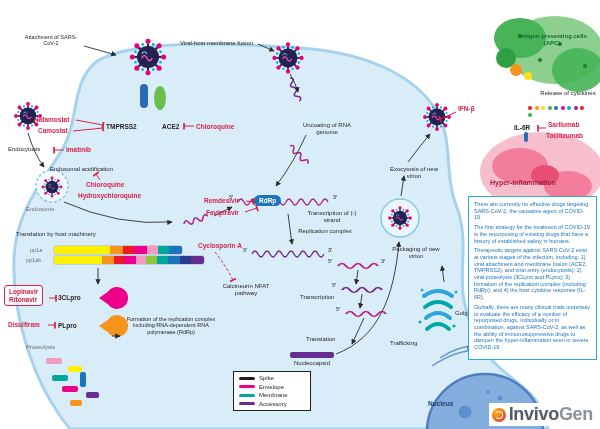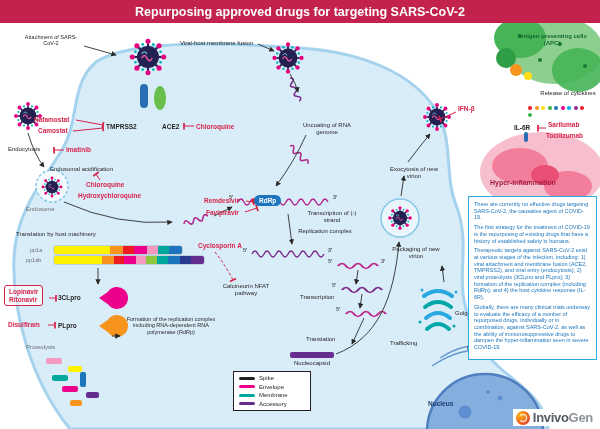--- a/index.html
+++ b/index.html
@@ -44,29 +44,28 @@
   .piece:nth-child(4){left:36px;top:16px;width:6px;height:15px}
   .piece:nth-child(5){left:18px;top:30px;width:16px;height:6px}
   .piece:nth-child(6){left:42px;top:36px;width:13px;height:6px}
   .piece:nth-child(7){left:26px;top:44px;width:12px;height:6px}
   .brand{position:absolute;right:4px;bottom:3px;display:flex;align-items:center;gap:3px;z-index:6;
          background:#fff;padding:1px 3px}
   .brand-dot{width:14px;height:14px;border-radius:50%;position:relative;
              background:radial-gradient(circle at 30% 30%,#fdb913,#f26522 55%,#d9272e)}
   .brand-dot::after{content:"";position:absolute;left:3.5px;top:3.5px;width:6px;height:6px;border-radius:50%;
              border:1.5px solid #fff;border-left-color:transparent}
-  .brand-text{font-size:13px;font-weight:bold;color:#545b63;letter-spacing:-.3px}
+  .brand-text{font-size:18px;font-weight:bold;color:#545b63;letter-spacing:-.3px}
   .brand-text .gen{color:#8d9298}
 </style>
 </head>
 <body>
 
 <div id="canvas">
 
-  <div id="hdr">Repurposing approved drugs for targeting SARS-CoV-2</div>
 
   <svg id="art" width="600" height="429" viewBox="0 0 600 429">
     <defs>
       <marker id="arw" viewBox="0 0 8 8" refX="7" refY="4" markerWidth="6" markerHeight="6" orient="auto">
         <path d="M0,0 L8,4 L0,8 Z" fill="#2b2b2b"></path>
       </marker>
       <marker id="tb" viewBox="0 0 2 8" refX="1" refY="4" markerWidth="2.6" markerHeight="7" orient="auto">
         <rect width="2" height="8" fill="#d6234b"></rect>
       </marker>
       <g id="virus">

